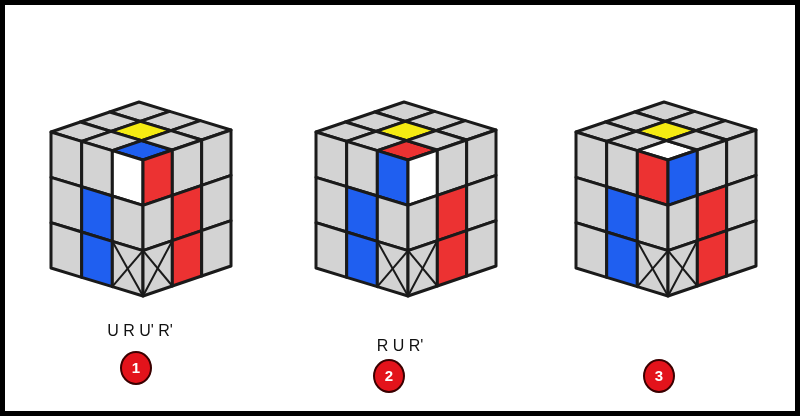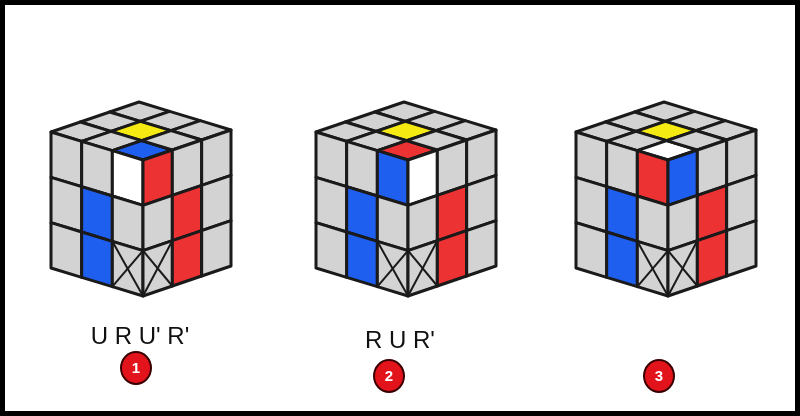--- a/index.html
+++ b/index.html
@@ -1,19 +1,19 @@
 <!DOCTYPE html>
 <html><head>
 <meta charset="utf-8">
 <style>
   html, body { margin:0; padding:0; }
   body { width:800px; height:416px; background:#000; position:relative; overflow:hidden; font-family:"Liberation Sans", sans-serif; }
   .frame { position:absolute; left:5px; top:5px; width:790px; height:406px; background:#fff; }
   .cube { position:absolute; }
-  .label { position:absolute; width:180px; text-align:center; font-size:24px; color:#111; font-family:"Liberation Sans", sans-serif; }
+  .label { position:absolute; width:180px; text-align:center; font-size:16px; color:#111; font-family:"Liberation Sans", sans-serif; }
   .badge { position:absolute; width:28px; height:30px; border-radius:50%; background:#e3131b; border:2px solid #3a0000; color:#fff; font-size:15px; font-weight:bold; text-align:center; line-height:30px; box-sizing:content-box; }
 </style>
 </head>
 <body>
 
 <div class="frame">
 
   <svg class="cube" style="left:5px;top:75px" width="260" height="240" viewBox="0 0 260 240">
       <polygon points="130.33333333333331,41.33333333333333 99.66666666666664,31.999999999999993 128.99999999999997,21.999999999999993 159.66666666666666,31.33333333333333" fill="#d3d3d3" stroke="#1a1a1a" stroke-width="3" stroke-linejoin="round"></polygon>
       <polygon points="100.99999999999999,51.33333333333333 70.33333333333331,41.99999999999999 99.66666666666664,31.999999999999993 130.33333333333331,41.33333333333333" fill="#d3d3d3" stroke="#1a1a1a" stroke-width="3" stroke-linejoin="round"></polygon>
@@ -76,21 +76,21 @@
       <polygon points="191.66666666666666,60 221,50 221,95.33333333333334 191.66666666666666,105.33333333333334" fill="#d3d3d3" stroke="#1a1a1a" stroke-width="3" stroke-linejoin="round"></polygon>
       <polygon points="133,125.33333333333334 162.33333333333334,115.33333333333334 162.33333333333334,160.66666666666669 133,170.66666666666669" fill="#d3d3d3" stroke="#1a1a1a" stroke-width="3" stroke-linejoin="round"></polygon>
       <polygon points="162.33333333333334,115.33333333333334 191.66666666666669,105.33333333333334 191.66666666666669,150.66666666666669 162.33333333333334,160.66666666666669" fill="#ec3232" stroke="#1a1a1a" stroke-width="3" stroke-linejoin="round"></polygon>
       <polygon points="191.66666666666666,105.33333333333334 221,95.33333333333334 221,140.66666666666669 191.66666666666666,150.66666666666669" fill="#d3d3d3" stroke="#1a1a1a" stroke-width="3" stroke-linejoin="round"></polygon>
       <polygon points="133,170.66666666666669 162.33333333333334,160.66666666666669 162.33333333333334,206.00000000000003 133,216.00000000000003" fill="#d3d3d3" stroke="#1a1a1a" stroke-width="3" stroke-linejoin="round"></polygon>
       <line x1="133" y1="170.66666666666669" x2="162.33333333333334" y2="206.00000000000003" stroke="#1a1a1a" stroke-width="2"></line>
       <line x1="162.33333333333334" y1="160.66666666666669" x2="133" y2="216.00000000000003" stroke="#1a1a1a" stroke-width="2"></line>
       <polygon points="162.33333333333334,160.66666666666669 191.66666666666669,150.66666666666669 191.66666666666669,196.00000000000003 162.33333333333334,206.00000000000003" fill="#ec3232" stroke="#1a1a1a" stroke-width="3" stroke-linejoin="round"></polygon>
       <polygon points="191.66666666666666,150.66666666666669 221,140.66666666666669 221,186.00000000000003 191.66666666666666,196.00000000000003" fill="#d3d3d3" stroke="#1a1a1a" stroke-width="3" stroke-linejoin="round"></polygon>
     </svg>
-  <div class="label" style="left:305px;top:321px">R U R'</div>
+  <div class="label" style="left:305px;top:332px">R U R'</div>
   <div class="badge" style="left:368px;top:354px">2</div>
 
   <svg class="cube" style="left:530px;top:75px" width="260" height="240" viewBox="0 0 260 240">
       <polygon points="130.33333333333331,41.33333333333333 99.66666666666664,31.999999999999993 128.99999999999997,21.999999999999993 159.66666666666666,31.33333333333333" fill="#d3d3d3" stroke="#1a1a1a" stroke-width="3" stroke-linejoin="round"></polygon>
       <polygon points="100.99999999999999,51.33333333333333 70.33333333333331,41.99999999999999 99.66666666666664,31.999999999999993 130.33333333333331,41.33333333333333" fill="#d3d3d3" stroke="#1a1a1a" stroke-width="3" stroke-linejoin="round"></polygon>
       <polygon points="161,50.66666666666667 130.33333333333334,41.333333333333336 159.66666666666669,31.333333333333336 190.33333333333334,40.66666666666667" fill="#d3d3d3" stroke="#1a1a1a" stroke-width="3" stroke-linejoin="round"></polygon>
       <polygon points="71.66666666666666,61.33333333333333 40.999999999999986,51.99999999999999 70.33333333333331,41.99999999999999 100.99999999999999,51.33333333333333" fill="#d3d3d3" stroke="#1a1a1a" stroke-width="3" stroke-linejoin="round"></polygon>
       <polygon points="131.66666666666666,60.66666666666667 100.99999999999999,51.333333333333336 130.33333333333331,41.333333333333336 161,50.66666666666667" fill="#f5eb12" stroke="#1a1a1a" stroke-width="3" stroke-linejoin="round"></polygon>
       <polygon points="191.66666666666666,60 161,50.666666666666664 190.33333333333334,40.666666666666664 221,50" fill="#d3d3d3" stroke="#1a1a1a" stroke-width="3" stroke-linejoin="round"></polygon>
       <polygon points="102.33333333333333,70.66666666666667 71.66666666666666,61.333333333333336 100.99999999999999,51.333333333333336 131.66666666666666,60.66666666666667" fill="#d3d3d3" stroke="#1a1a1a" stroke-width="3" stroke-linejoin="round"></polygon>

